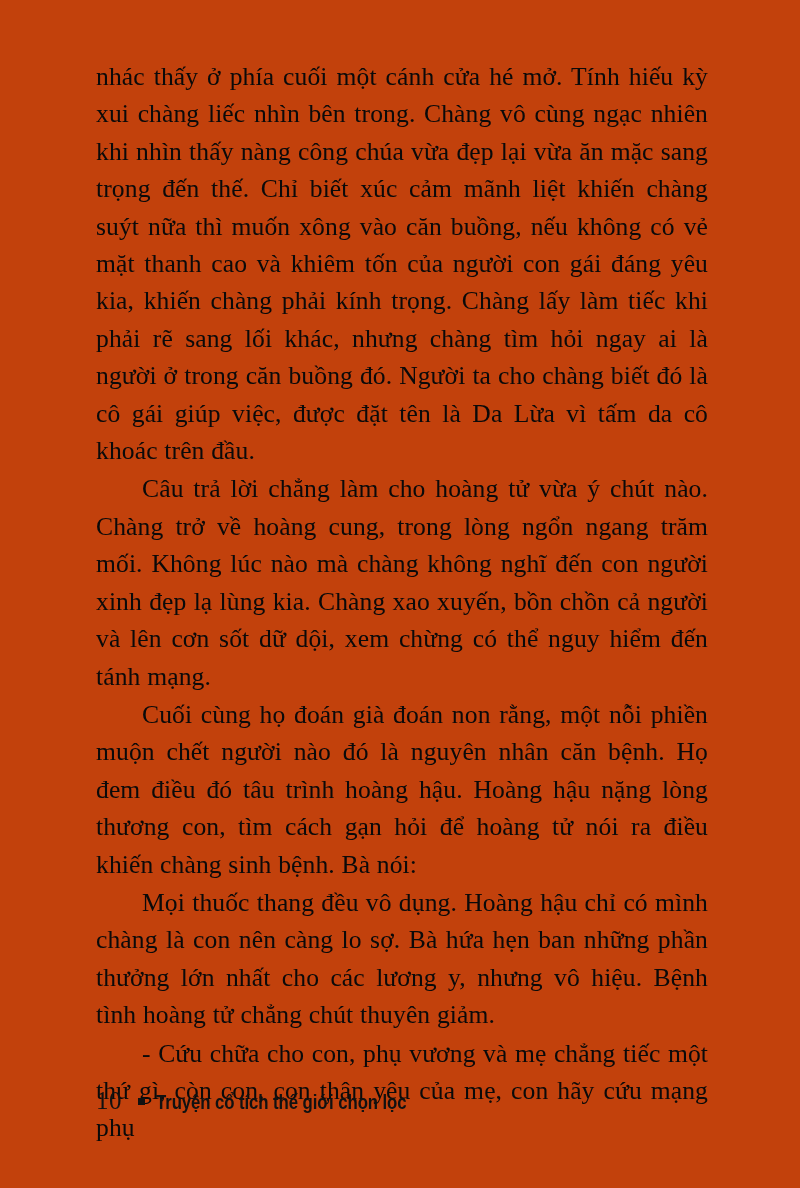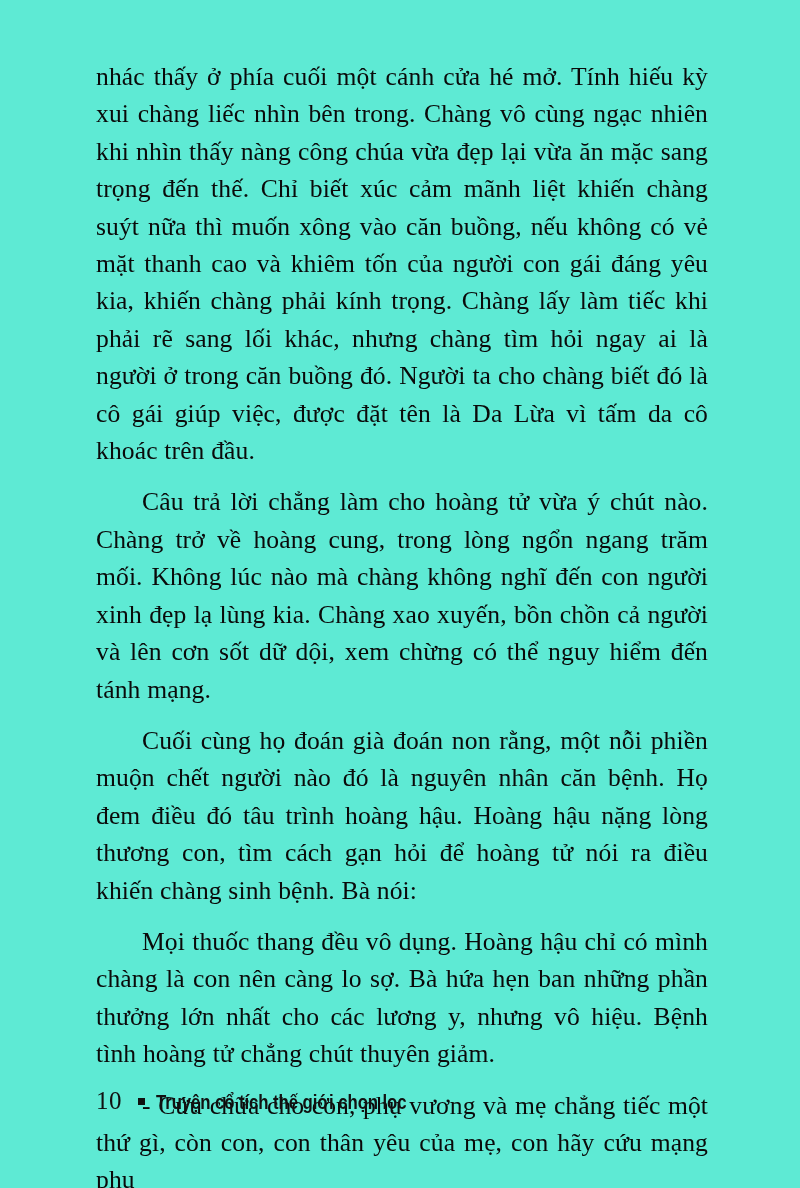--- a/index.html
+++ b/index.html
@@ -15,21 +15,21 @@
     color: #0a0a0a;
     overflow: hidden;
   }
 
   .page {
     position: absolute;
     left: 0;
     top: 0;
     width: 800px;
     height: 1188px;
-    background: #5eead4;
+    background: #c2410c;
   }
 
   .textblock {
     position: absolute;
     left: 96px;
     top: 58px;
     width: 612px;
   }
 
   .para {
@@ -42,21 +42,21 @@
     word-spacing: 0.2px;
     -webkit-font-smoothing: antialiased;
   }
 
   .para.indent {
     text-indent: 46px;
   }
 
   
   .para + .para.indent {
-    margin-top: 14px;
+    margin-top: 1px;
   }
 
   .footer {
     position: absolute;
     left: 96px;
     top: 1088px;
     display: flex;
     align-items: baseline;
     gap: 4px;
     white-space: nowrap;

